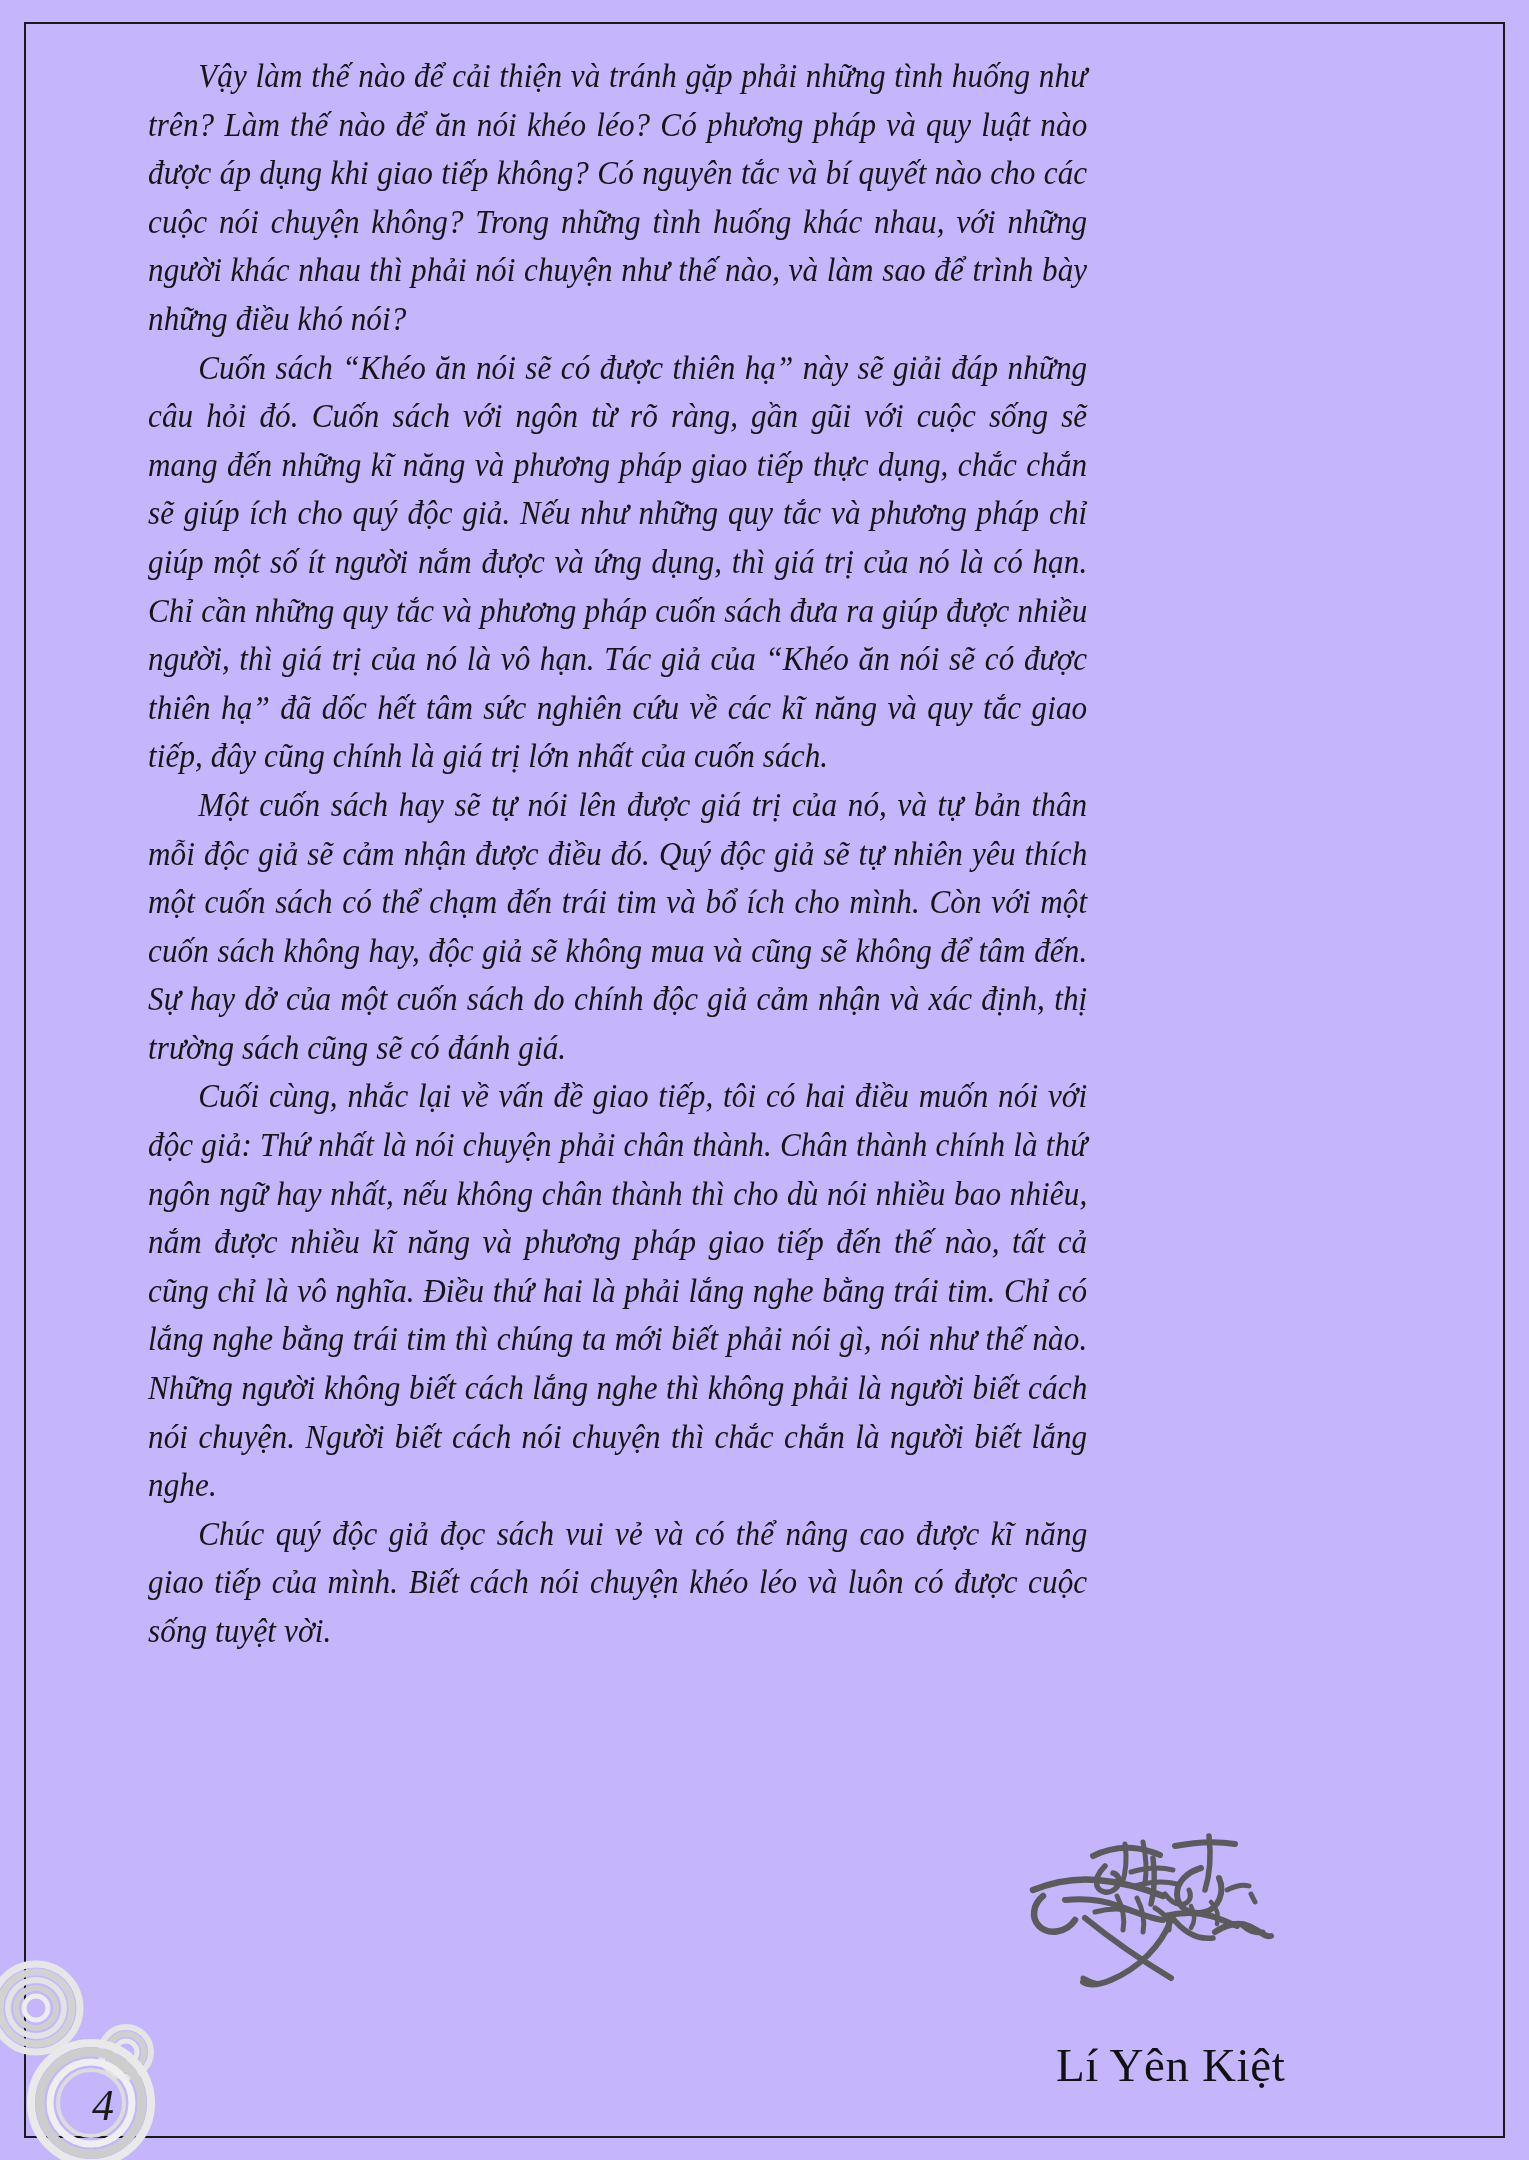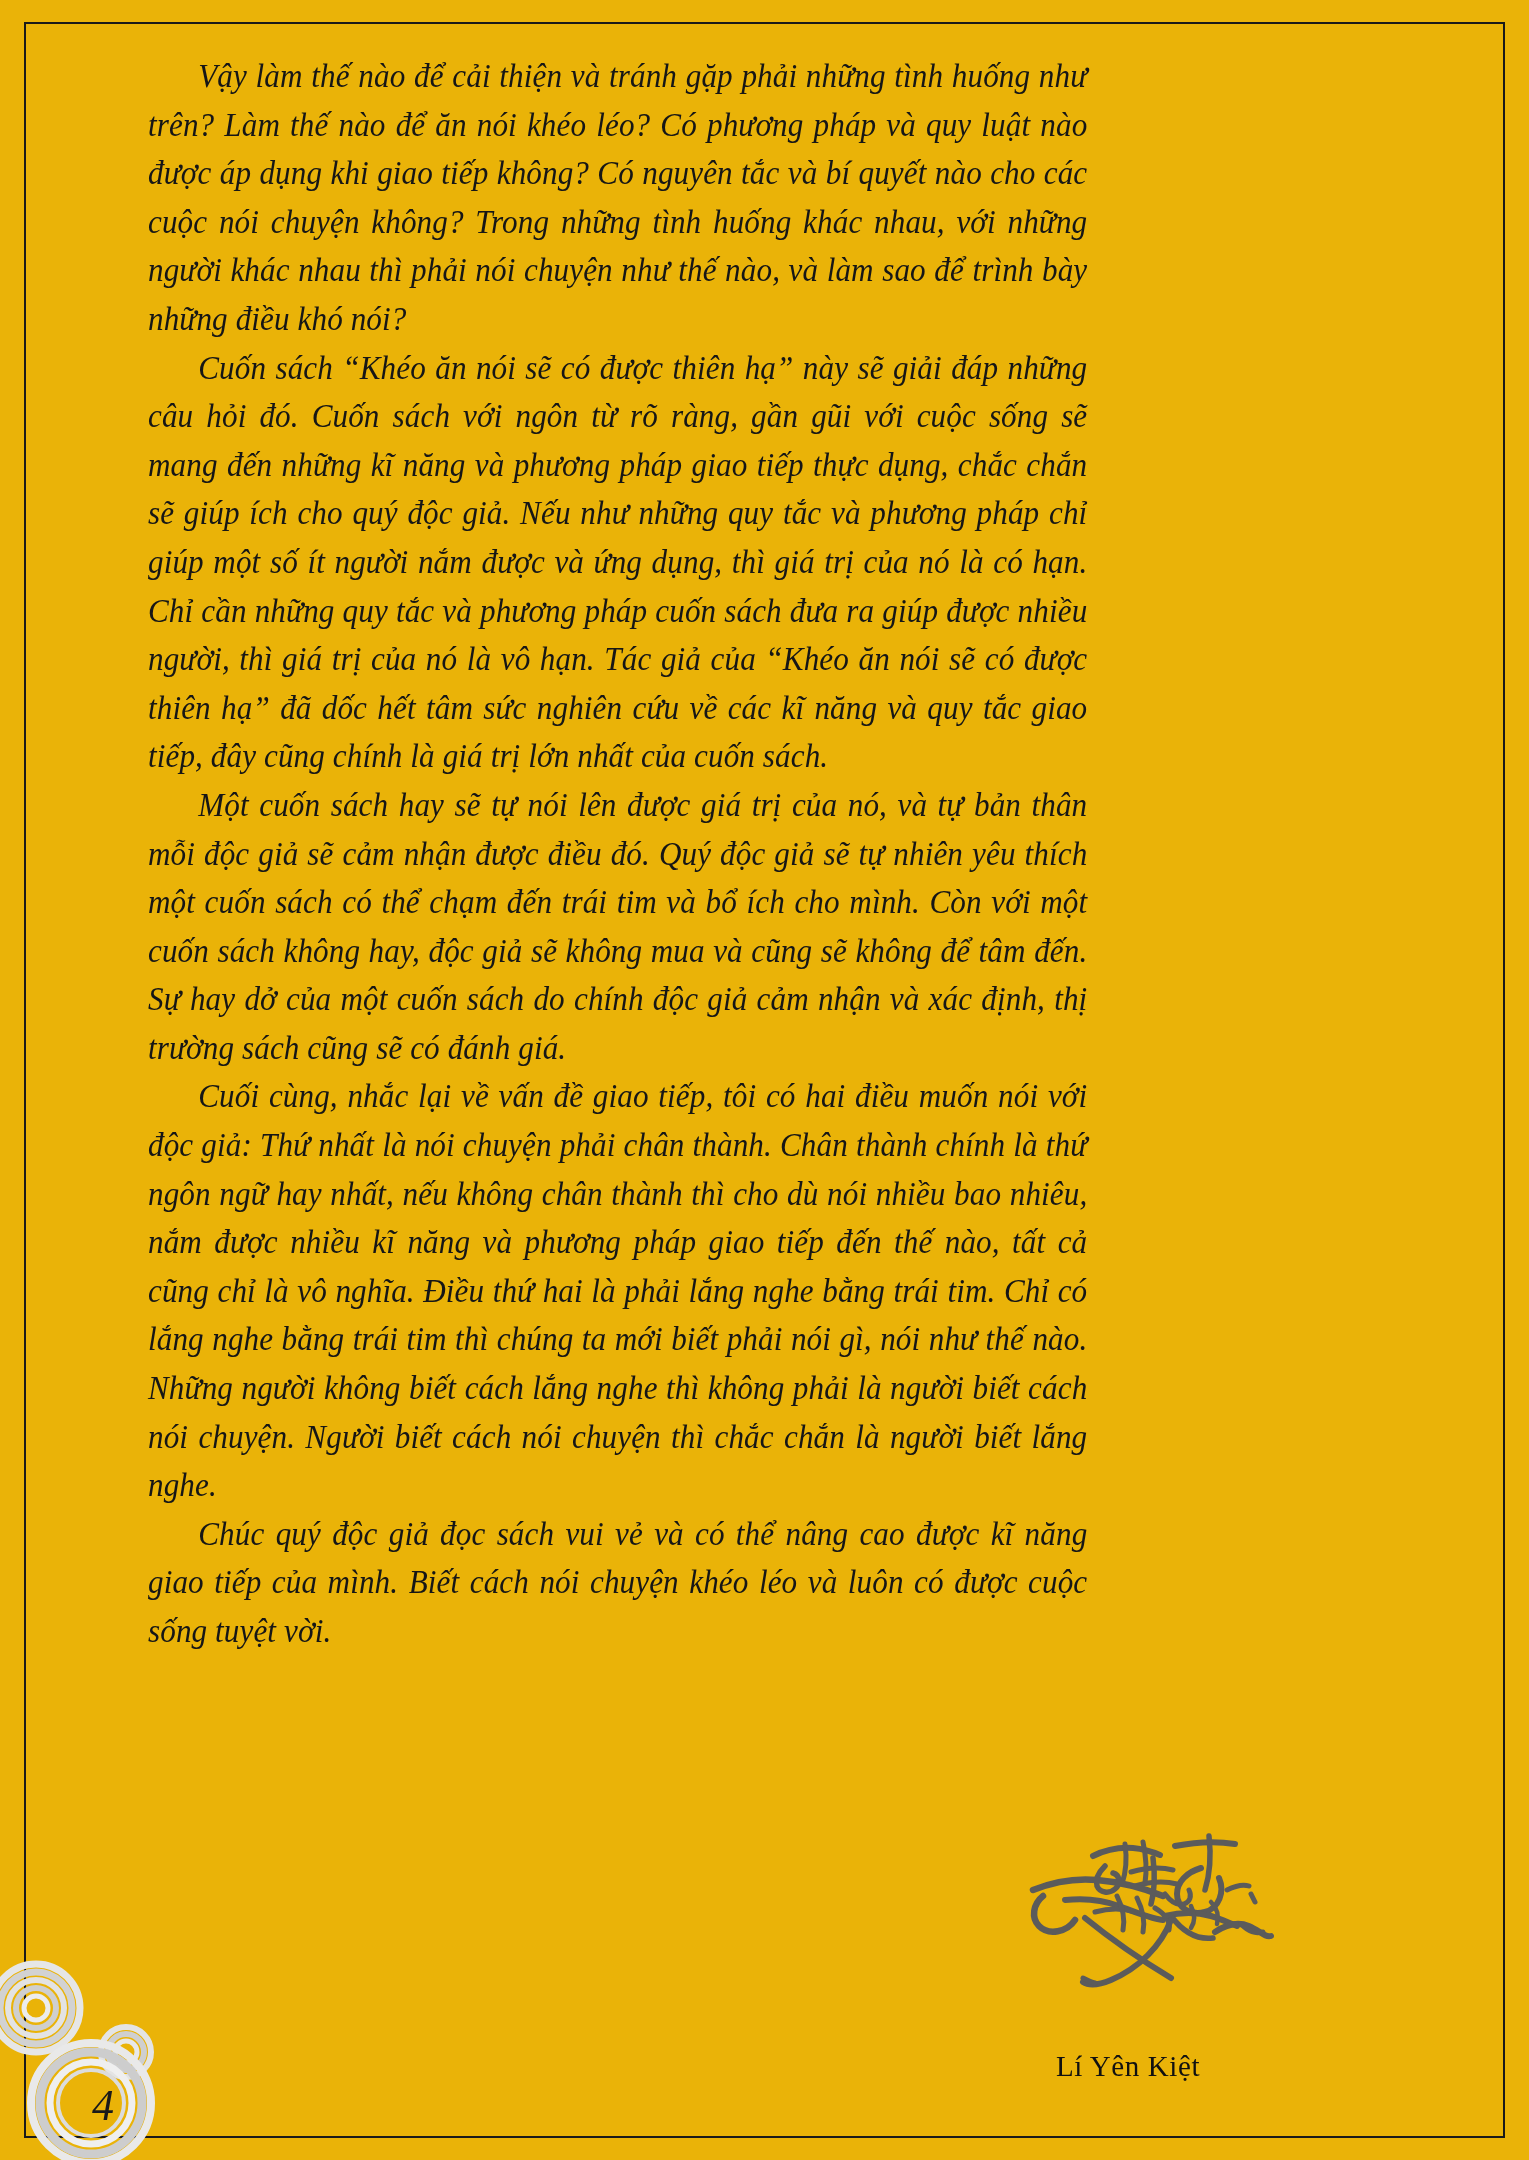--- a/index.html
+++ b/index.html
@@ -5,21 +5,21 @@
 <style>
   html, body {
     margin: 0;
     padding: 0;
     background: #ffffff;
   }
   #page {
     position: relative;
     width: 1529px;
     height: 2160px;
-    background: #eab308;
+    background: #c4b5fd;
     overflow: hidden;
     font-family: "Liberation Serif", "DejaVu Serif", serif;
   }
   
   #page-frame {
     position: absolute;
     left: 24px;
     top: 22px;
     right: 24px;
     bottom: 22px;
@@ -63,27 +63,26 @@
     position: absolute;
     left: 0;
     top: 0;
     width: 310px;
     height: 185px;
   }
   #author-name {
     position: absolute;
     left: 1056px;
     top: 2038px;
-    font-size: 29px;
+    font-size: 47px;
     font-style: normal;
     color: #111111;
     letter-spacing: 0.6px;
     white-space: nowrap;
     font-family: "Liberation Serif", "DejaVu Serif", serif;
-    margin-top: 12px;
   }
 
   
   #page-decoration {
     position: absolute;
     left: -22px;
     top: 1938px;
     width: 260px;
     height: 222px;
   }

